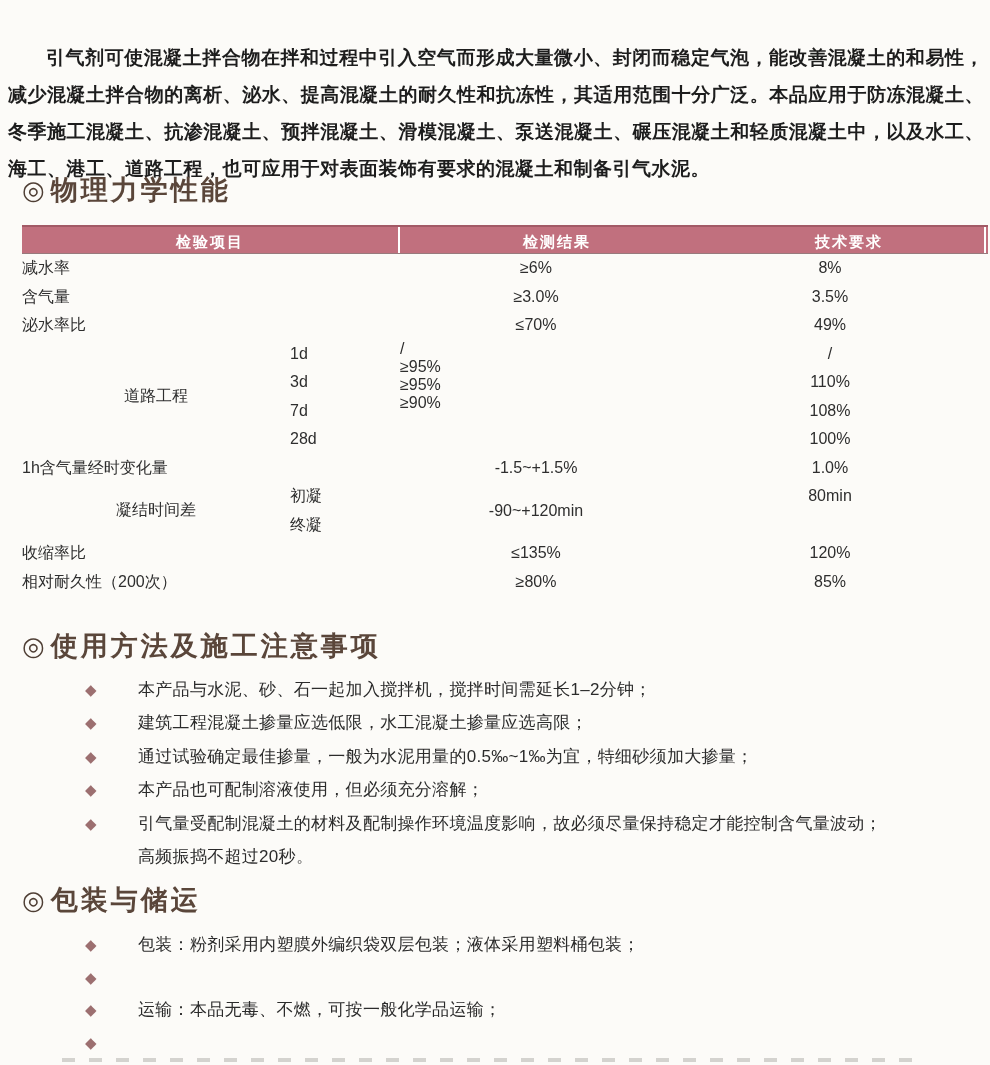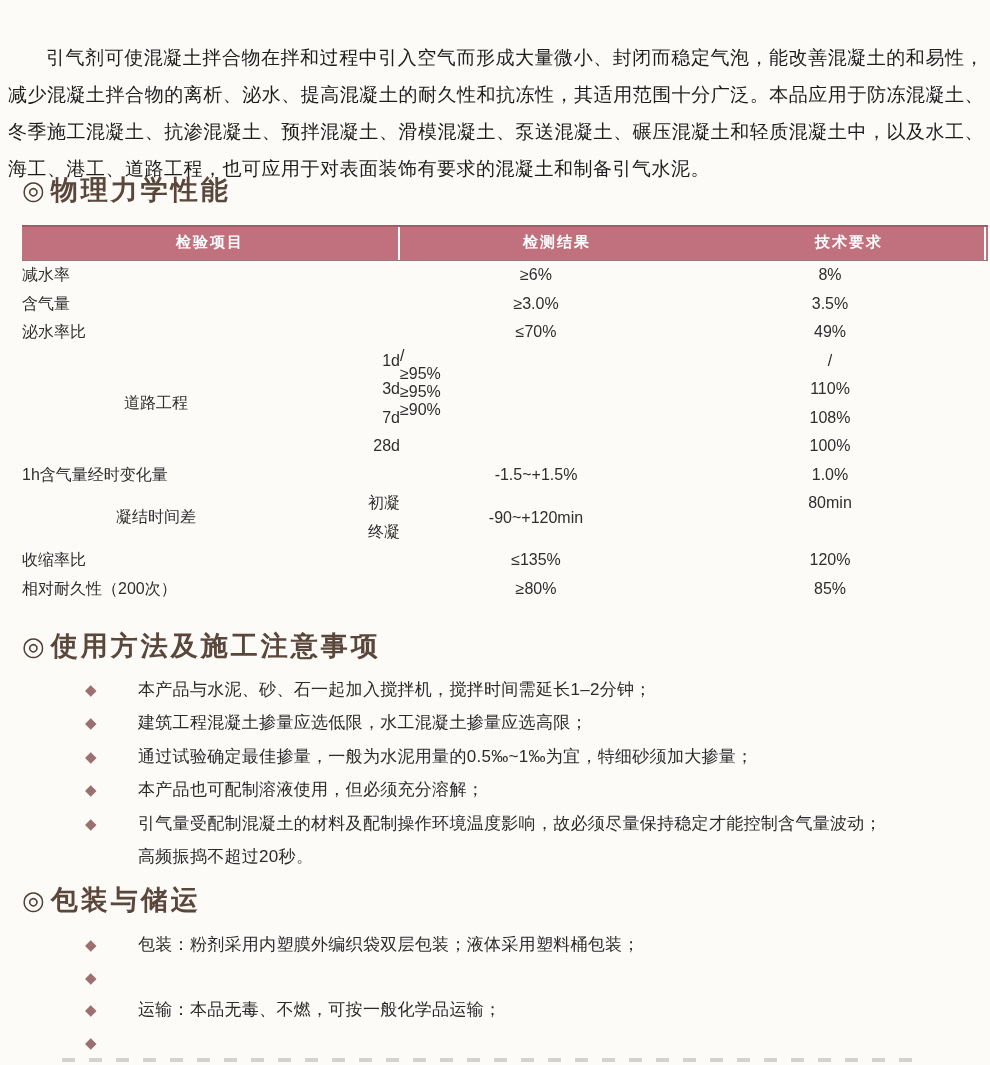--- a/index.html
+++ b/index.html
@@ -10,21 +10,21 @@
     color:#222;
     overflow:hidden;
     position:relative;
   }
   .page{position:absolute;inset:0;}
 
   
   .intro{
     position:absolute;top:20px;left:8px;right:6px;
     font-size:19px;line-height:37px;
-    font-weight:normal;color:#1d1d1d;
+    font-weight:bold;color:#1d1d1d;
     text-align:justify;text-indent:2em;
     letter-spacing:0.5px;
   }
 
   
   .sec-head{
     position:absolute;left:22px;
     display:flex;align-items:center;
     color:#5a463a;font-weight:bold;
     font-size:27px;letter-spacing:3px;
@@ -34,39 +34,39 @@
     margin-right:6px;color:#4f3f35;
     font-weight:normal;
   }
   .h1{top:172px;}
   .h2{top:628px;}
   .h3{top:882px;}
 
   
   .ptable{position:absolute;top:225px;left:22px;width:966px;font-size:16px;color:#2e2e2e;}
   .thead{
-    display:flex;height:36px;line-height:29px;
+    display:flex;height:29px;line-height:29px;
     background:#c1707e;color:#ffffff;
     font-size:15px;font-weight:bold;letter-spacing:2px;
     border-top:2px solid #a25a66;
     border-bottom:1px solid #977a7d;
     box-sizing:border-box;
   }
   .thead .hc{box-sizing:border-box;text-align:center;}
   .hc1{width:378px;border-right:2px solid #fff;}
   .hc2{width:272px;border-right:2px solid #fff;}
   .hc3{width:314px;}
   .trow{display:flex;height:28.5px;line-height:28.5px;}
   .c1{width:378px;text-align:left;}
   .c2{width:272px;text-align:center;}
   .c3{width:316px;text-align:center;}
   .tgroup{display:flex;}
   .glabel{width:268px;display:flex;align-items:center;justify-content:center;text-align:center;}
   .gsub{width:110px;}
-  .gsub .sub{height:28.5px;line-height:28.5px;text-align:right;}
+  .gsub .sub{height:28.5px;line-height:28.5px;text-align:left;}
   .gcols{display:flex;flex-direction:column;}
   .greq{width:272px;display:flex;align-items:center;justify-content:center;}
   .gres{width:316px;}
   .gres .sub{height:28.5px;line-height:28.5px;text-align:center;}
 
   
   .blist{position:absolute;left:85px;right:30px;list-style:none;margin:0;padding:0;}
   .ulist{top:673px;}
   .plist{top:929px;}
   .blist li{

